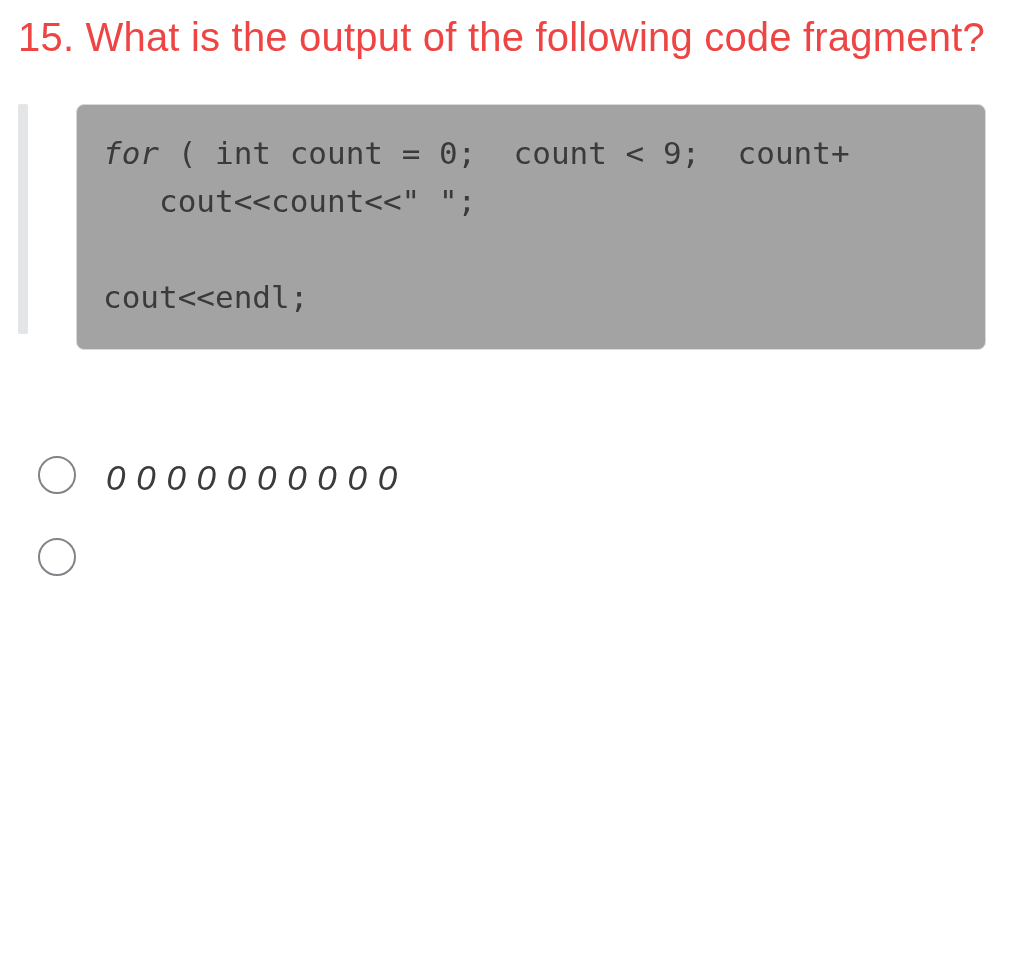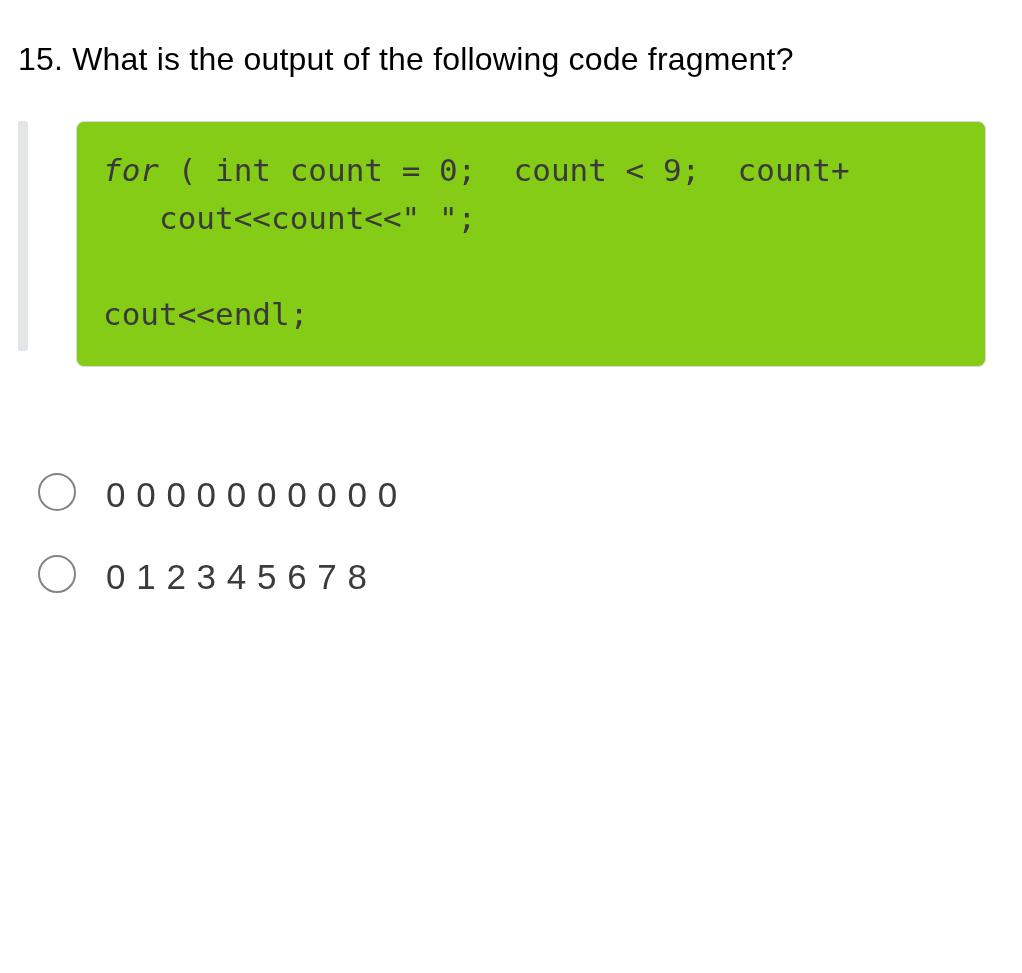--- a/index.html
+++ b/index.html
@@ -1,27 +1,27 @@
 <!DOCTYPE html>
 <html><head>
 <meta charset="utf-8">
 <style>
   * { margin: 0; padding: 0; box-sizing: border-box; }
   html, body { width: 1022px; height: 973px; background: #ffffff; font-family: Arial, Helvetica, sans-serif; color: #2f2f2f; }
   .page { padding: 10px 18px 18px 18px; }
-  .question-text { font-size: 32px; line-height: 1.35; color: #000000; letter-spacing: 0.2px; margin-bottom: 40px; margin-top: 28px; }
+  .question-text { font-size: 40px; line-height: 1.35; color: #ef4444; letter-spacing: 0.2px; margin-bottom: 40px; }
   .code-wrap { display: flex; margin-bottom: 70px; }
   .code-bar { width: 10px; background: #e4e5e7; border-radius: 2px; margin-right: 48px; align-self: stretch; }
   .code-bar-pad { height: 50px; }
   .code-outer { flex: 1; }
-  .code-box { border: 1px solid #d7d9dc; background: #84cc16; border-radius: 8px; padding: 24px 18px 28px 26px; width: 910px; overflow: hidden; }
+  .code-box { border: 1px solid #d7d9dc; background: #a3a3a3; border-radius: 8px; padding: 24px 18px 28px 26px; width: 910px; overflow: hidden; }
   .code-box pre { font-family: "Menlo", "Consolas", "DejaVu Sans Mono", monospace; font-size: 31px; line-height: 1.55; color: #3a3a3a; white-space: pre; }
   .code-italic { font-style: italic; }
   .options { padding-left: 20px; }
-  .option-row { display: flex; align-items: flex-start; margin-bottom: 34px; }
+  .option-row { display: flex; align-items: flex-start; margin-bottom: 34px; font-style: italic; }
   .radio-outer { flex: 0 0 auto; margin-right: 30px; margin-top: 2px; }
   .radio-circle { width: 38px; height: 38px; border: 2.5px solid #808489; border-radius: 50%; display: block; }
   .option-label { font-size: 35px; line-height: 1.38; color: #3b3b3b; letter-spacing: 0.5px; max-width: 830px; }
 </style>
 </head>
 <body>
 
 <div class="page">
 
   <div class="question-text">15. What is the output of the following code fragment?</div>
@@ -48,19 +48,18 @@
           <span class="radio-circle"></span>
         </span>
       <span class="option-label">0 0 0 0 0 0 0 0 0 0</span>
     </label>
 
 
     <label class="option-row">
       <span class="radio-outer">
           <span class="radio-circle"></span>
         </span>
-      <span class="option-label">0 1 2 3 4 5 6 7 8</span>
     </label>
 
 
   </div>
 
 </div>
 
 </body></html>

